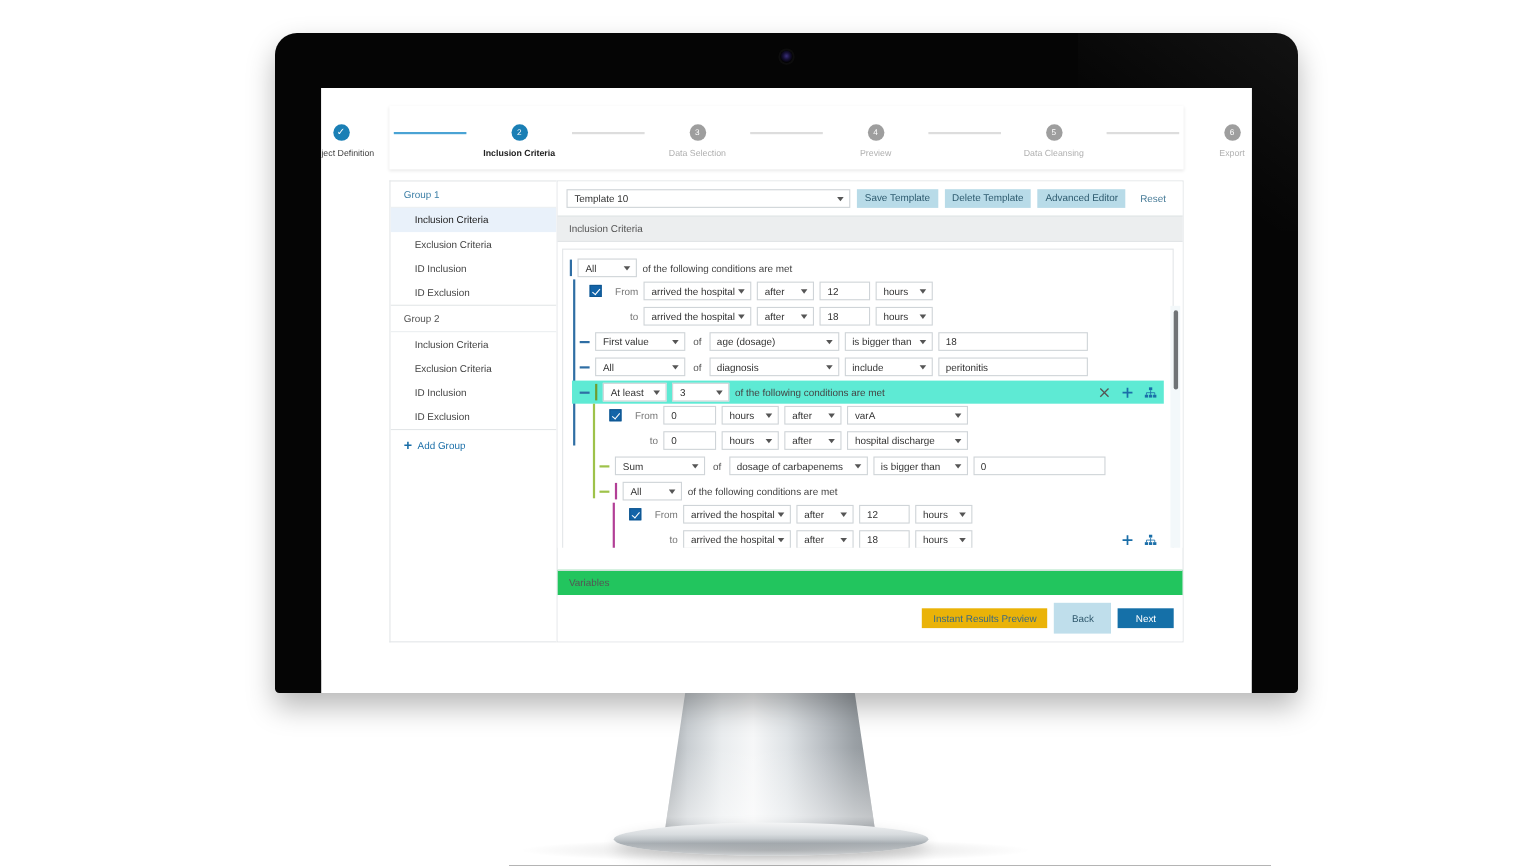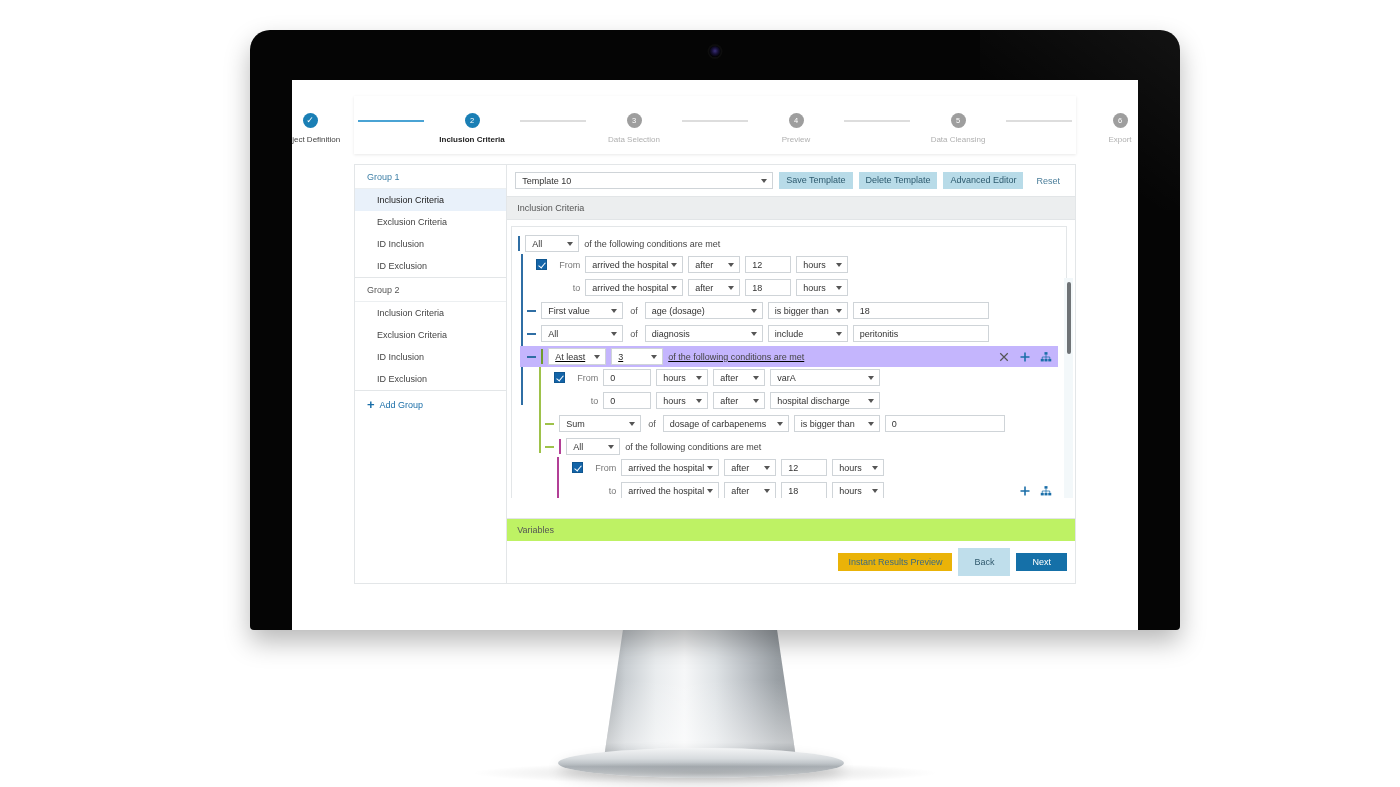--- a/index.html
+++ b/index.html
@@ -198,35 +198,35 @@
     border:solid #ffffff; border-width:0 1.6px 1.6px 0; transform:rotate(40deg);
   }
   .txt-in {
     background:#ffffff; border:1px solid #cfd4d8; height:17px; font-size:9px; color:#333;
     padding:0 6px; display:flex; align-items:center;
   }
   .hint { font-size:9px; color:#444; white-space:nowrap; }
   .of { font-size:9px; color:#555; padding:0 2px; }
 
   .grp-row { display:flex; align-items:center; gap:5px; height:21px; position:relative; }
-  .grp-row.highlight { background:#c4b5fd;text-decoration:underline; }
+  .grp-row.highlight { background:#5eead4; }
   .rowicons { margin-left:auto; display:flex; align-items:center; gap:9px; padding-right:6px; }
   .ic { width:12px; height:12px; display:block; }
 
   
   .rail { position:absolute; top:0; bottom:0; width:2px; }
   .branch { position:absolute; width:9px; height:2px; }
 
   .lvl1 { position:relative; padding-left:18px; }
   .lvl2 { position:relative; padding-left:18px; }
   .lvl3 { position:relative; padding-left:18px; }
 
   
   .foot-strip {
-    background:#bef264; border-top:1px solid #e2e5e7; padding:6px 10px; font-size:9px; color:#555;margin-top:20px;
+    background:#22c55e; border-top:1px solid #e2e5e7; padding:6px 10px; font-size:9px; color:#555;margin-top:20px;
   }
   .foot-actions {
     background:#ffffff; padding:7px 8px; display:flex; justify-content:flex-end; gap:6px; align-items:center;
   }
   .btn-next {
     background:#1570a8; color:#ffffff; font-size:9px; border:none; padding:4px 16px; height:18px; line-height:10px;
   }
   .btn-back { background:#bfdeeb; color:#30596d; font-size:9px; border:none; padding:4px 16px; height:28px; line-height:10px; }
   .btn-prev { background:#eab308; color:#3c6a80; font-size:9px; border:none; padding:4px 10px; height:18px; line-height:10px; }
 </style>

